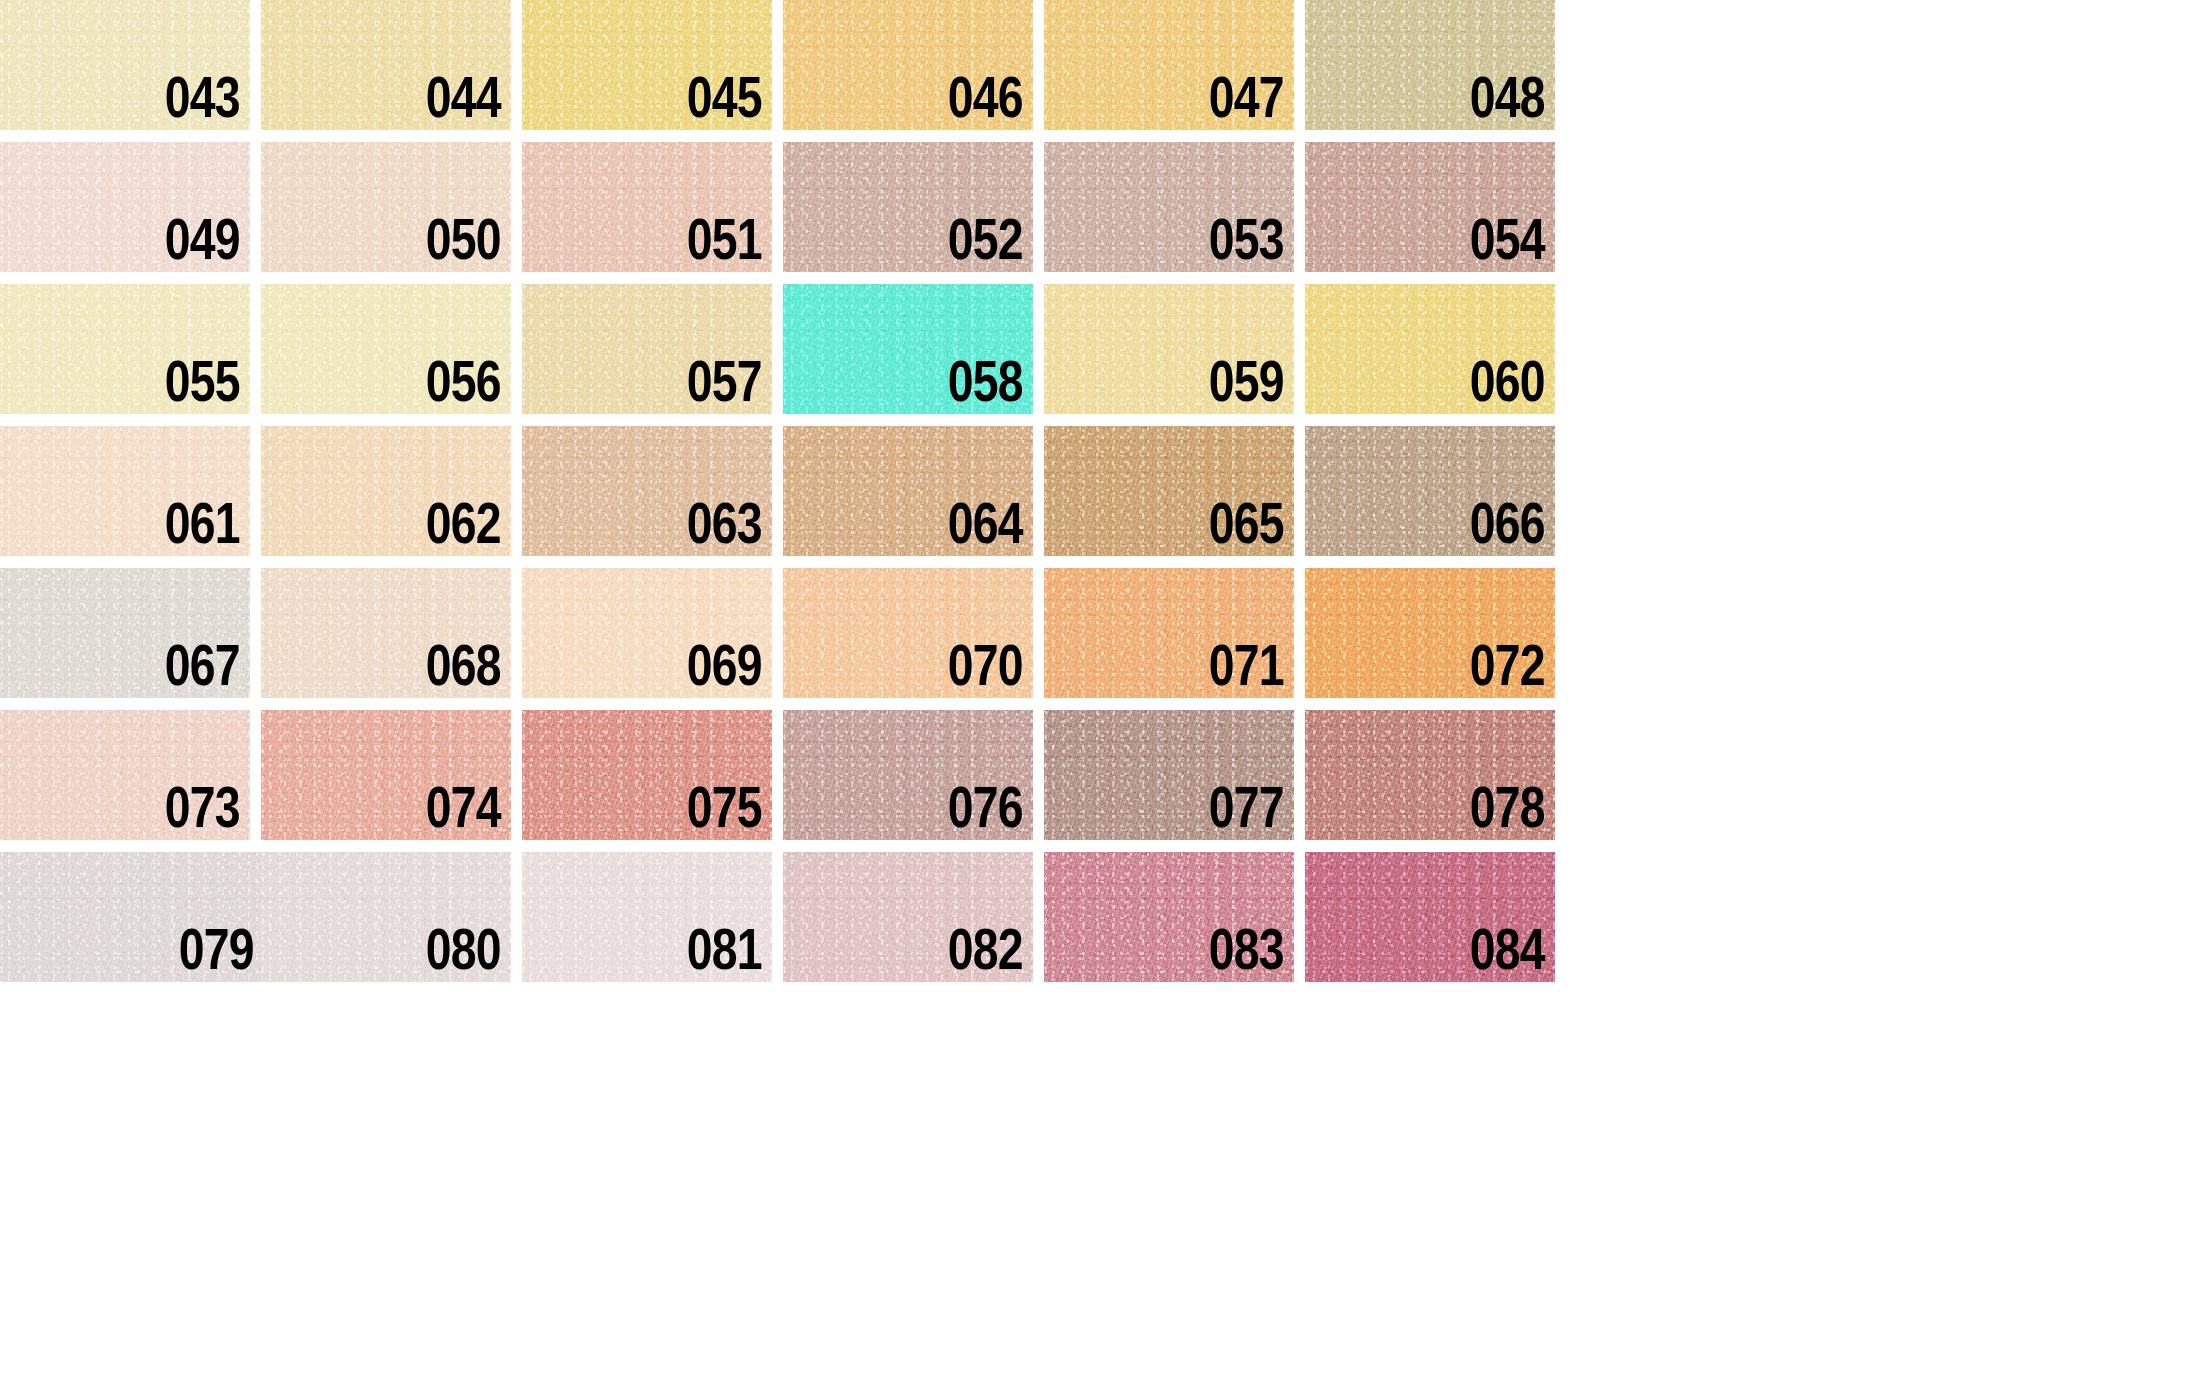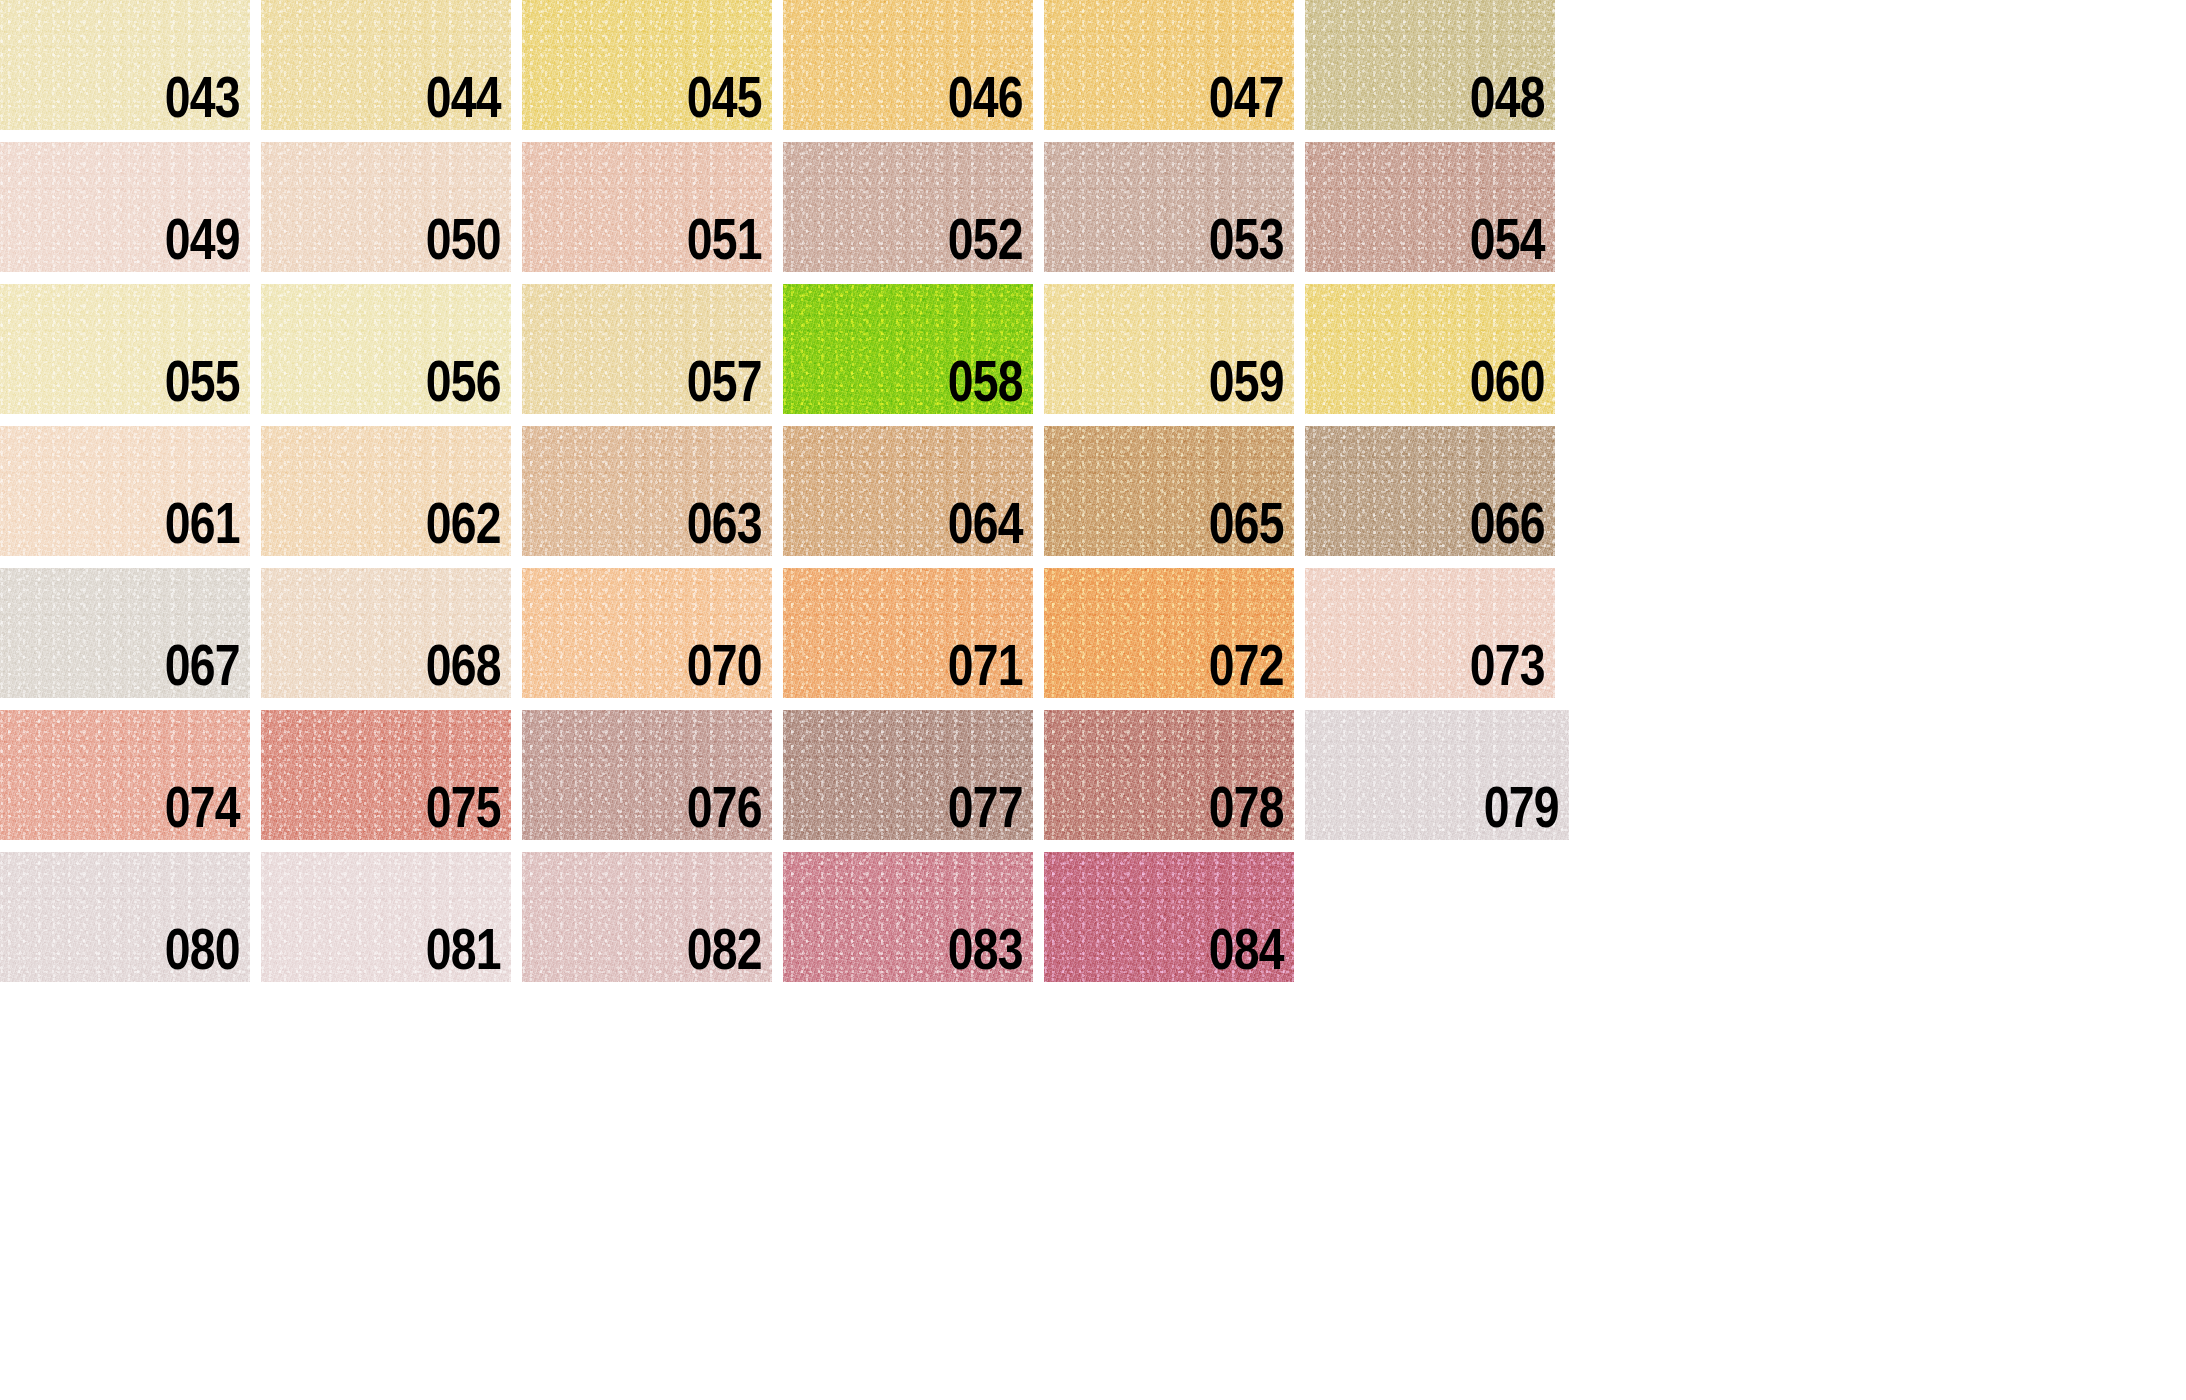--- a/index.html
+++ b/index.html
@@ -168,21 +168,21 @@
       <div class="swatch" style="background-color: rgb(240, 232, 188);">
         <span class="tex"></span>
         <span class="tex2"></span>
         <span class="code">056</span>
       </div>
       <div class="swatch" style="background-color: rgb(235, 217, 168);">
         <span class="tex"></span>
         <span class="tex2"></span>
         <span class="code">057</span>
       </div>
-      <div class="swatch" style="background-color: #84cc16;">
+      <div class="swatch" style="background-color: #5eead4;">
         <span class="tex"></span>
         <span class="tex2"></span>
         <span class="code">058</span>
       </div>
       <div class="swatch" style="background-color: rgb(239, 220, 156);">
         <span class="tex"></span>
         <span class="tex2"></span>
         <span class="code">059</span>
       </div>
       <div class="swatch" style="background-color: rgb(237, 215, 127);">
@@ -222,20 +222,25 @@
       </div>
       <div class="swatch" style="background-color: rgb(223, 218, 211);">
         <span class="tex"></span>
         <span class="tex2"></span>
         <span class="code">067</span>
       </div>
       <div class="swatch" style="background-color: rgb(238, 219, 200);">
         <span class="tex"></span>
         <span class="tex2"></span>
         <span class="code">068</span>
+      </div>
+      <div class="swatch" style="background-color: rgb(246, 219, 190);">
+        <span class="tex"></span>
+        <span class="tex2"></span>
+        <span class="code">069</span>
       </div>
       <div class="swatch" style="background-color: rgb(245, 198, 154);">
         <span class="tex"></span>
         <span class="tex2"></span>
         <span class="code">070</span>
       </div>
       <div class="swatch" style="background-color: rgb(240, 174, 117);">
         <span class="tex"></span>
         <span class="tex2"></span>
         <span class="code">071</span>

